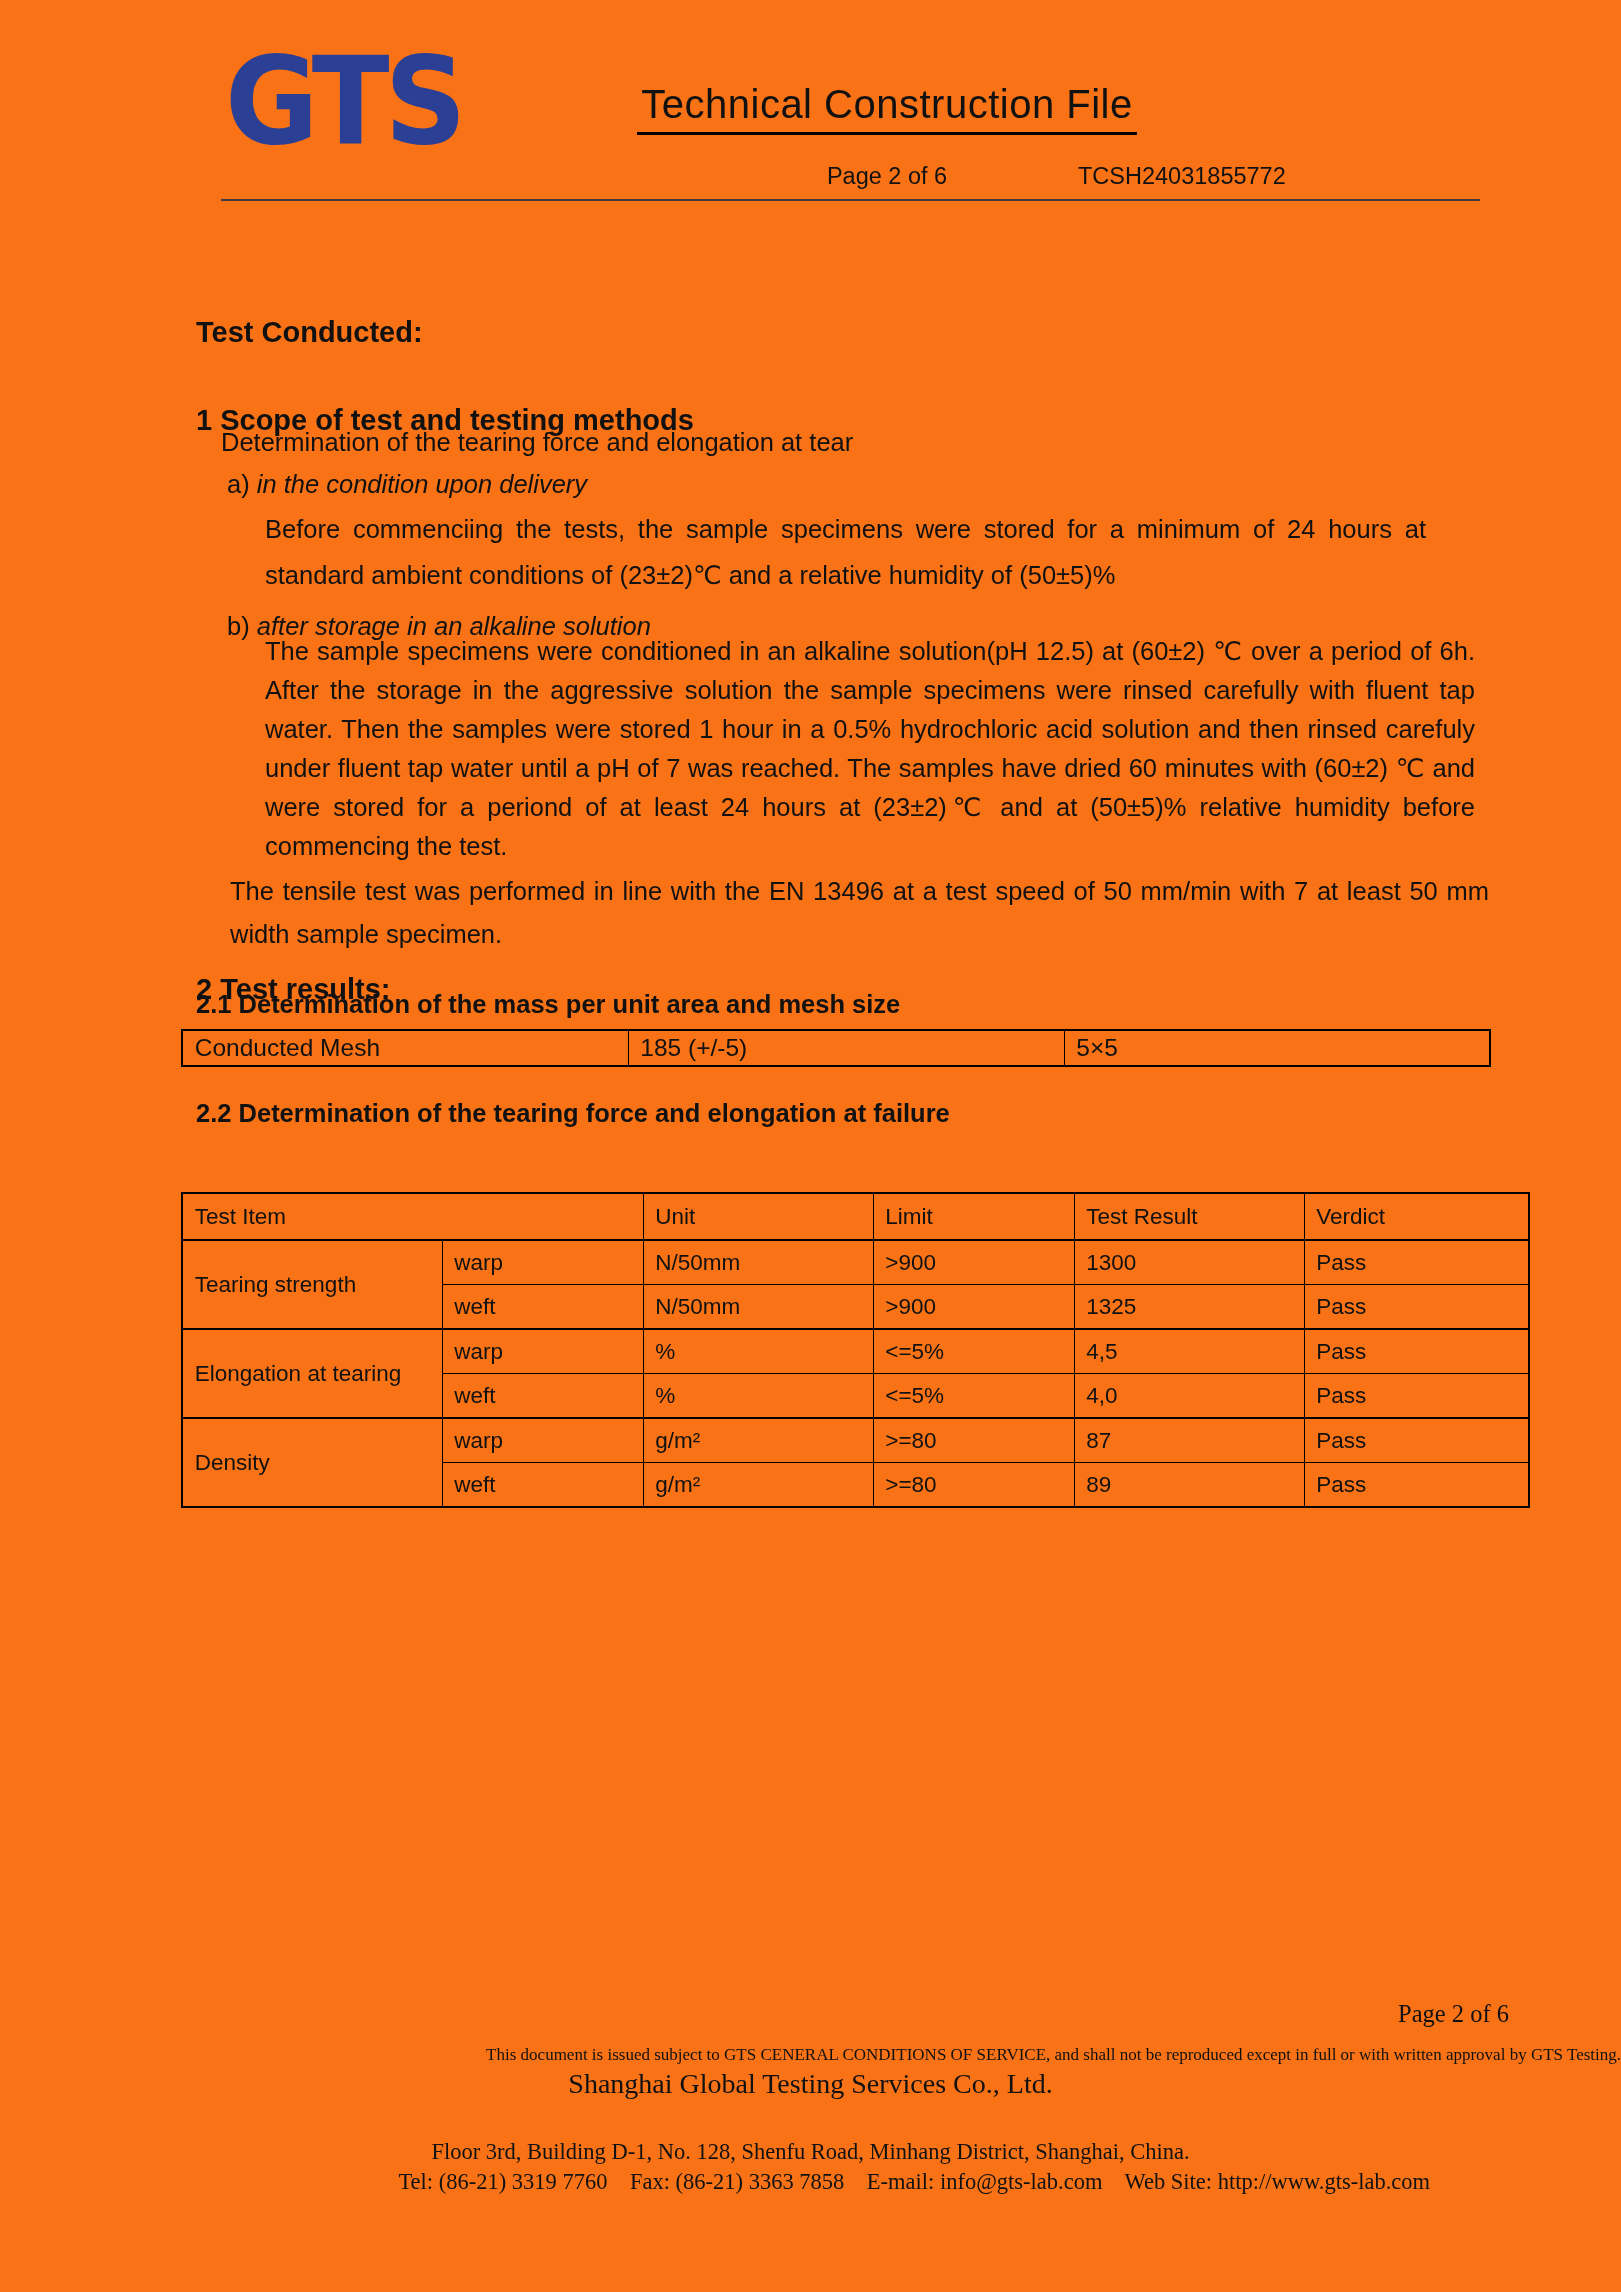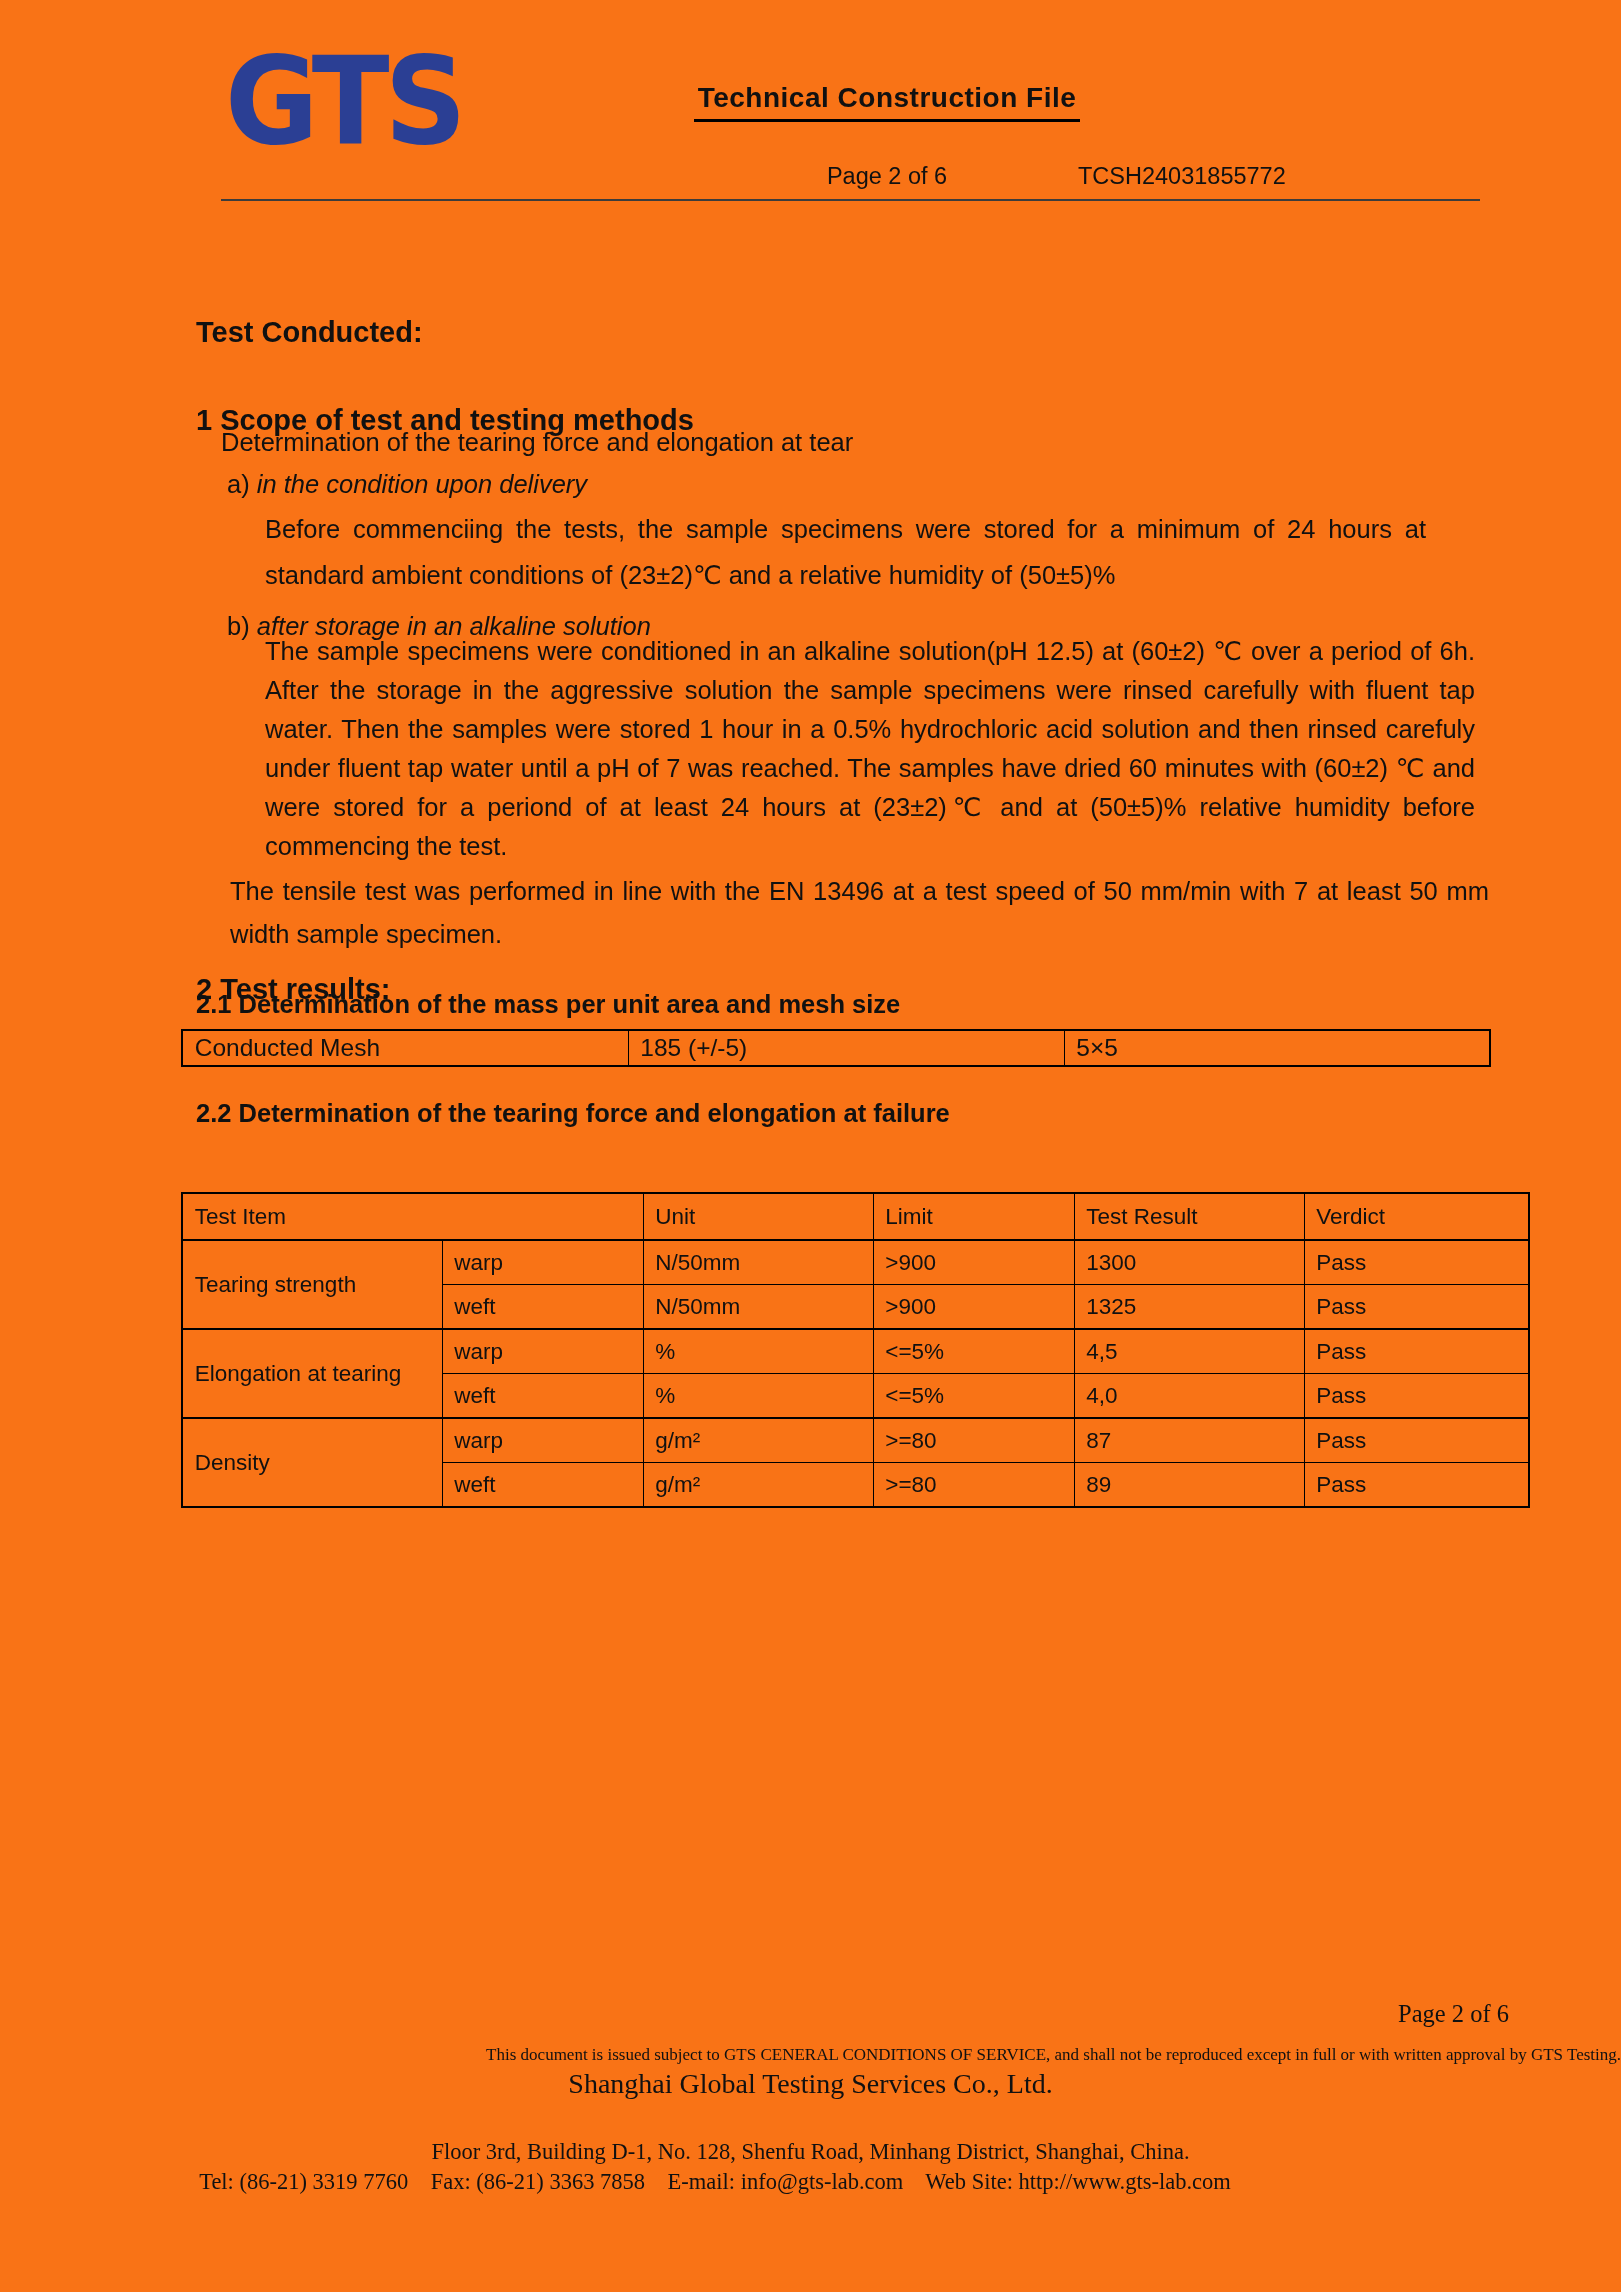--- a/index.html
+++ b/index.html
@@ -18,21 +18,21 @@
   .logo {
     left:225px; top:41px;
     font-family:"DejaVu Sans","Liberation Sans",sans-serif;
     font-weight:bold; font-size:114px; line-height:1;
     letter-spacing:-4.9px;
     transform:scaleY(1.06); transform-origin:top left;
   }
   .header-center { left:382px; top:82px; width:1010px; text-align:center; }
   .doc-title {
     display:inline-block;
-    font-size:28px; font-weight:bold;
+    font-size:40px; font-weight:normal;
     border-bottom:3.9px solid #000; padding:0 3.9px 4.9px 3.9px;
     letter-spacing:0.5px;
   }
   .header-pageno { left:382px; top:163px; width:1010px; text-align:center; font-size:23.5px; }
   .header-report { left:1078px; top:163px; width:402px; text-align:left; font-size:23.5px; }
   .header-rule { left:221px; top:199px; width:1259px; height:2px; background:#3c3c3c; }
 
   
   .h-main  { font-size:29px; font-weight:bold;margin-top:26px; }
   .body-tx { font-size:25.5px; }
@@ -62,21 +62,21 @@
   .table2 td { height:43px; }
   .table2 tr.head td { height:45px; border-bottom:2px solid #000; }
   .table2 tr.group-start td { border-top:2px solid #000; }
 
   
   .serif { font-family:"Liberation Serif","DejaVu Serif",serif; }
   .foot-pageno { left:1117px; top:2000px; width:392px; text-align:right; font-size:24.5px; }
   .foot-disclaimer { left:0; top:2045px; width:1621px; text-align:right; font-size:17px; }
   .foot-company { left:0; top:2068px; width:1621px; text-align:center; font-size:28px; }
   .foot-address { left:0; top:2139px; width:1621px; text-align:center; font-size:22.5px; }
-  .foot-contact { left:0; top:2169px; width:1430px; text-align:center; font-size:22.5px; white-space:pre-wrap; }
+  .foot-contact { left:0; top:2169px; width:1430px; text-align:right; font-size:22.5px; white-space:pre-wrap; }
 </style>
 </head>
 <body>
 
 <div class="page">
 
   <div class="abs logo" style="color: rgb(43, 63, 148);">GTS</div>
   <div class="abs header-center">
     <span class="doc-title">Technical Construction File</span>
   </div>

